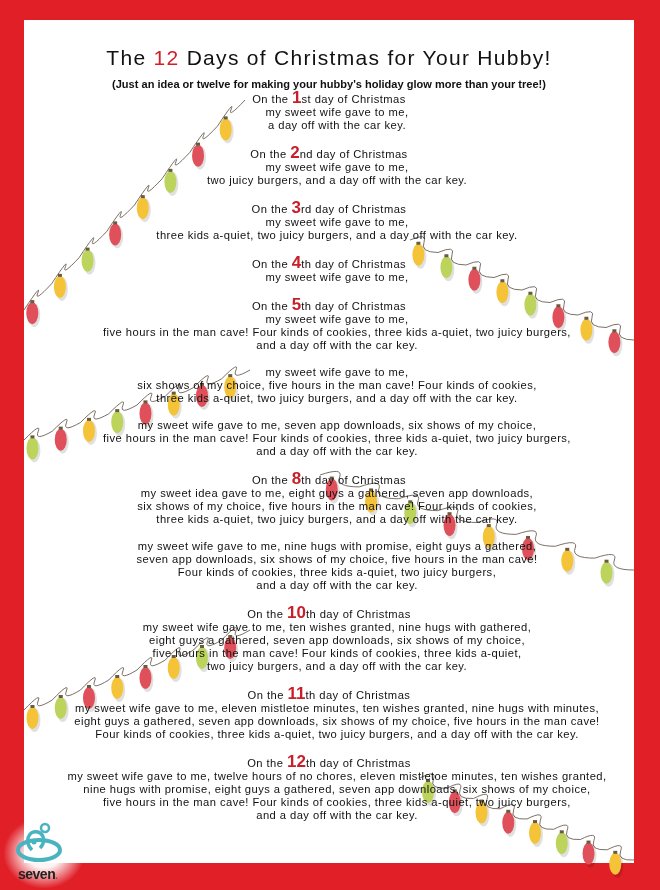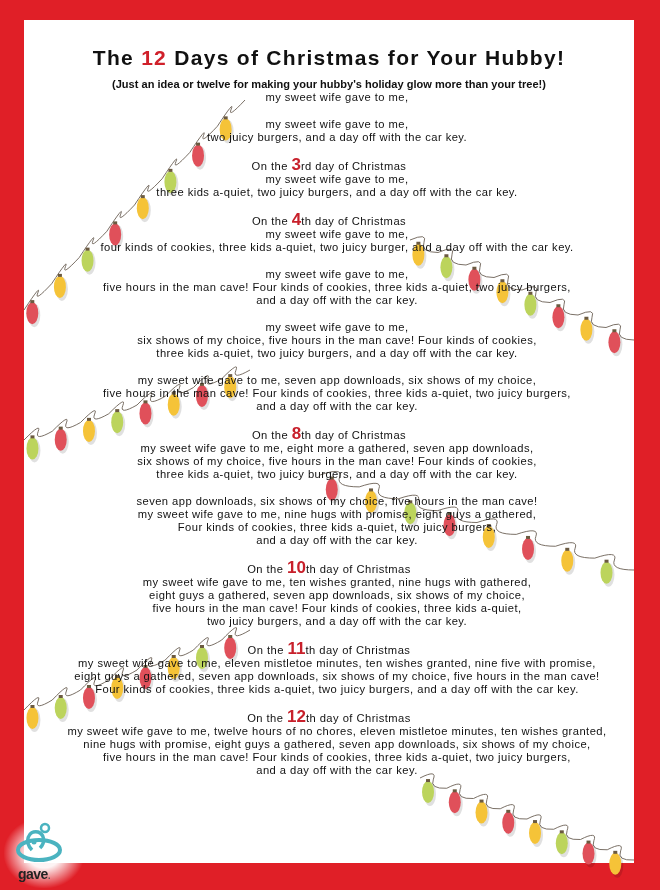--- a/index.html
+++ b/index.html
@@ -9,21 +9,21 @@
       position: relative; overflow: hidden;
       font-family: "Liberation Sans", sans-serif;
     }
     .panel {
       position: absolute; left: 24px; top: 20px;
       width: 610px; height: 843px;
       background: #ffffff;
     }
     .title {
       position: absolute; left: 0; top: 26px; width: 610px;
-      text-align: center; font-weight: bold; font-size: 21px;
+      text-align: center; font-weight: normal; font-size: 21px;
       letter-spacing: 1.3px; color: #111;
       font-family: "Liberation Sans", sans-serif;
     }
     .title .num { color: #d0202a; }
     .subtitle {
       position: absolute; left: 0; top: 58px; width: 610px;
       text-align: center; font-weight: bold; font-size: 11.5px;
       color: #111; transform: scaleX(0.96);
     }
     .lights { position: absolute; left: 0; top: 0; width: 660px; height: 890px; pointer-events: none; }
@@ -214,86 +214,89 @@
       <ellipse cx="588.525" cy="853.575" rx="6" ry="11" fill="#e0505a"></ellipse>
       <rect x="586.525" y="840.575" width="4" height="3" fill="#6b5a40"></rect>
       <ellipse cx="617.275" cy="865.825" rx="6" ry="12" fill="rgba(0,0,0,0.12)"></ellipse>
       <ellipse cx="615.275" cy="863.825" rx="6" ry="11" fill="#f5c338"></ellipse>
       <rect x="613.275" y="850.825" width="4" height="3" fill="#6b5a40"></rect>
     </g>
   </svg>
 
 <div class="verses" id="verses">
     <div class="verse">
-      <span class="line">my sweet wife gave to me,</span>
-    </div>
-    <div class="verse">
+      <span class="head"><span>On the </span><span class="day">1</span><span>st day of Christmas</span></span>
+      <span class="line">my sweet wife gave to me,</span>
+      <span class="line">a day off with the car key.</span>
+    </div>
+    <div class="verse">
+      <span class="head"><span>On the </span><span class="day">2</span><span>nd day of Christmas</span></span>
       <span class="line">my sweet wife gave to me,</span>
       <span class="line">two juicy burgers, and a day off with the car key.</span>
     </div>
     <div class="verse">
       <span class="head"><span>On the </span><span class="day">3</span><span>rd day of Christmas</span></span>
       <span class="line">my sweet wife gave to me,</span>
       <span class="line">three kids a-quiet, two juicy burgers, and a day off with the car key.</span>
     </div>
     <div class="verse">
       <span class="head"><span>On the </span><span class="day">4</span><span>th day of Christmas</span></span>
       <span class="line">my sweet wife gave to me,</span>
-      <span class="line">four kinds of cookies, three kids a-quiet, two juicy burger, and a day off with the car key.</span>
-    </div>
-    <div class="verse">
+    </div>
+    <div class="verse">
+      <span class="head"><span>On the </span><span class="day">5</span><span>th day of Christmas</span></span>
       <span class="line">my sweet wife gave to me,</span>
       <span class="line">five hours in the man cave!  Four kinds of cookies, three kids a-quiet, two juicy burgers,</span>
       <span class="line">and a day off with the car key.</span>
     </div>
     <div class="verse">
       <span class="line">my sweet wife gave to me,</span>
       <span class="line">six shows of my choice, five hours in the man cave!  Four kinds of cookies,</span>
       <span class="line">three kids a-quiet, two juicy burgers, and a day off with the car key.</span>
     </div>
     <div class="verse">
       <span class="line">my sweet wife gave to me, seven app downloads, six shows of my choice,</span>
       <span class="line">five hours in the man cave!  Four kinds of cookies, three kids a-quiet, two juicy burgers,</span>
       <span class="line">and a day off with the car key.</span>
     </div>
     <div class="verse">
       <span class="head"><span>On the </span><span class="day">8</span><span>th day of Christmas</span></span>
-      <span class="line">my sweet wife gave to me, eight more a gathered, seven app downloads,</span>
+      <span class="line">my sweet idea gave to me, eight guys a gathered, seven app downloads,</span>
       <span class="line">six shows of my choice, five hours in the man cave!  Four kinds of cookies,</span>
       <span class="line">three kids a-quiet, two juicy burgers, and a day off with the car key.</span>
     </div>
     <div class="verse">
+      <span class="line">my sweet wife gave to me, nine hugs with promise, eight guys a gathered,</span>
       <span class="line">seven app downloads, six shows of my choice, five hours in the man cave!</span>
-      <span class="line">my sweet wife gave to me, nine hugs with promise, eight guys a gathered,</span>
       <span class="line">Four kinds of cookies, three kids a-quiet, two juicy burgers,</span>
       <span class="line">and a day off with the car key.</span>
     </div>
     <div class="verse">
       <span class="head"><span>On the </span><span class="day">10</span><span>th day of Christmas</span></span>
       <span class="line">my sweet wife gave to me, ten wishes granted, nine hugs with gathered,</span>
       <span class="line">eight guys a gathered, seven app downloads, six shows of my choice,</span>
       <span class="line">five hours in the man cave!  Four kinds of cookies, three kids a-quiet,</span>
       <span class="line">two juicy burgers, and a day off with the car key.</span>
     </div>
     <div class="verse">
       <span class="head"><span>On the </span><span class="day">11</span><span>th day of Christmas</span></span>
-      <span class="line">my sweet wife gave to me, eleven mistletoe minutes, ten wishes granted, nine five with promise,</span>
+      <span class="line">my sweet wife gave to me, eleven mistletoe minutes, ten wishes granted, nine hugs with minutes,</span>
       <span class="line">eight guys a gathered, seven app downloads, six shows of my choice, five hours in the man cave!</span>
       <span class="line">Four kinds of cookies, three kids a-quiet, two juicy burgers, and a day off with the car key.</span>
     </div>
     <div class="verse">
       <span class="head"><span>On the </span><span class="day">12</span><span>th day of Christmas</span></span>
       <span class="line">my sweet wife gave to me, twelve hours of no chores, eleven mistletoe minutes, ten wishes granted,</span>
       <span class="line">nine hugs with promise, eight guys a gathered, seven app downloads, six shows of my choice,</span>
       <span class="line">five hours in the man cave!  Four kinds of cookies, three kids a-quiet, two juicy burgers,</span>
       <span class="line">and a day off with the car key.</span>
     </div>
   </div>
 
 <div class="logo">
   <svg class="logo-svg" width="50" height="48" viewBox="0 0 50 48">
     <ellipse cx="25" cy="30" rx="21" ry="10" fill="none" stroke="#4ab3c0" stroke-width="4"></ellipse>
     <path d="M18 30 C10 22, 14 10, 24 12 C30 14, 32 22, 26 28" fill="none" stroke="#4ab3c0" stroke-width="3.5"></path>
     <circle cx="31" cy="8" r="4" fill="none" stroke="#4ab3c0" stroke-width="2.5"></circle>
     <circle cx="20" cy="22" r="2.5" fill="#4ab3c0"></circle>
   </svg>
-  <div class="logo-text"><span>gave</span><span style="font-size:9px;color:#555">.</span></div>
+  <div class="logo-text"><span>seven</span><span style="font-size:9px;color:#555">.</span></div>
 </div>
 
 </body></html>

